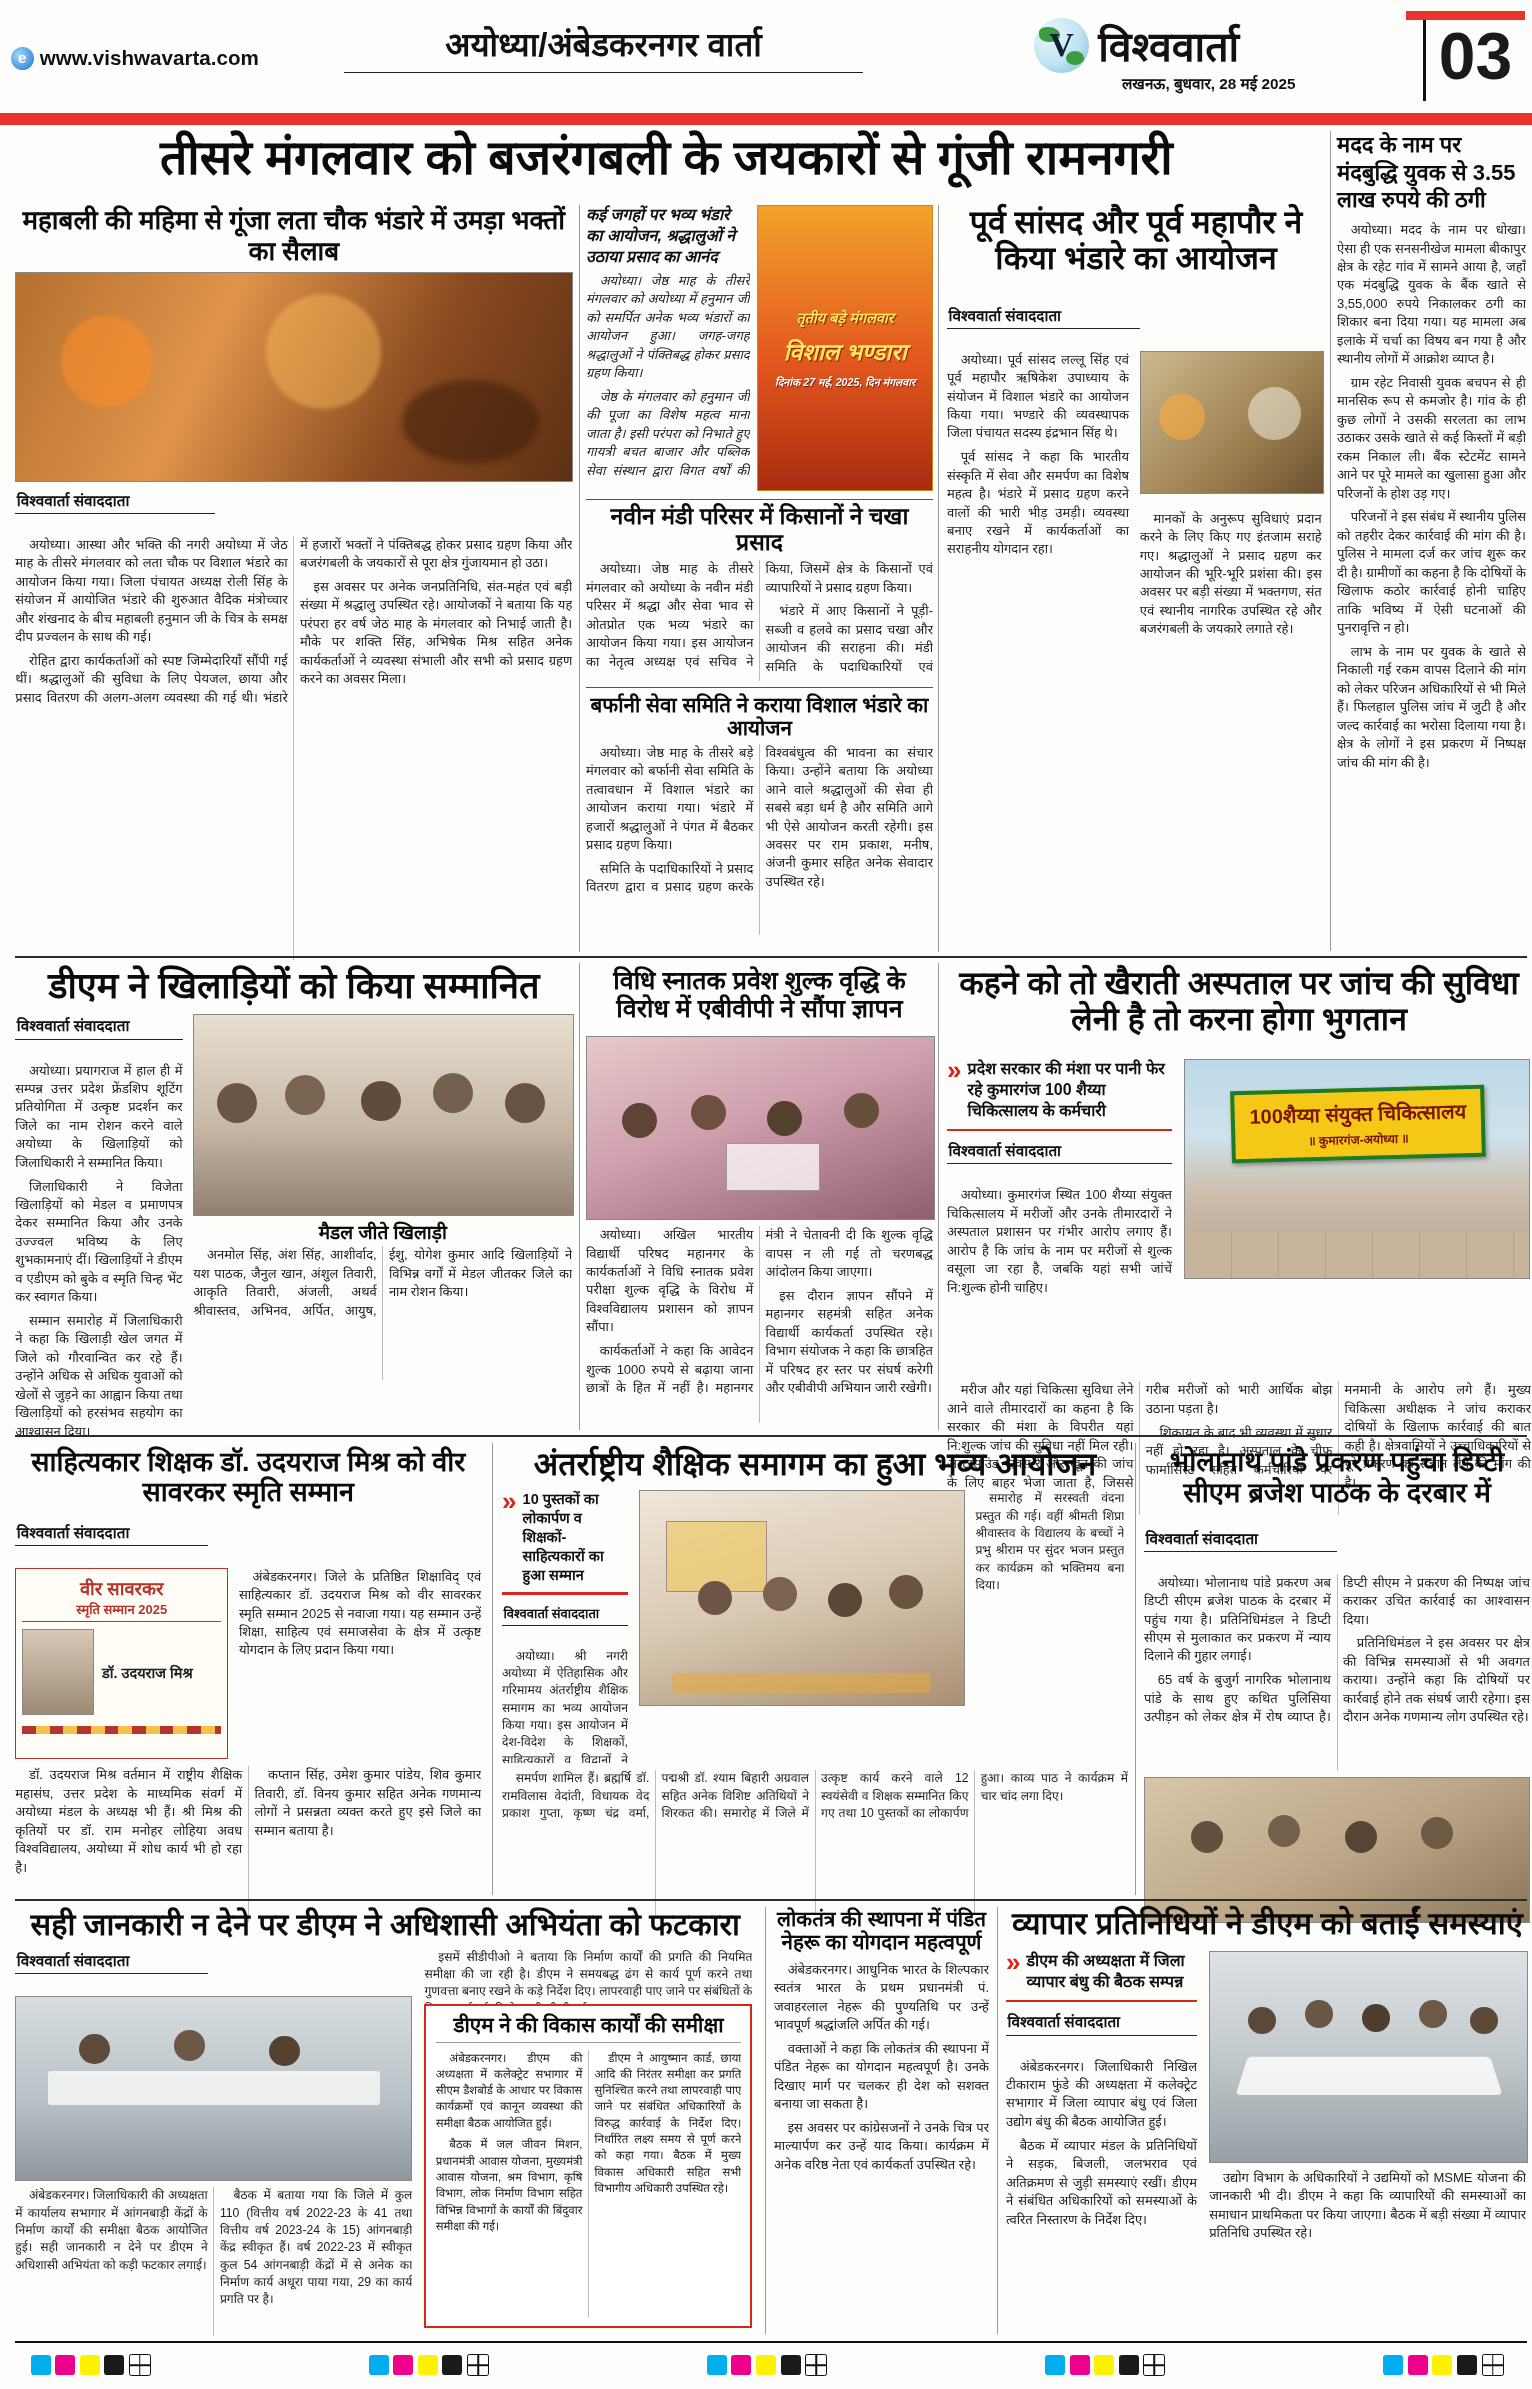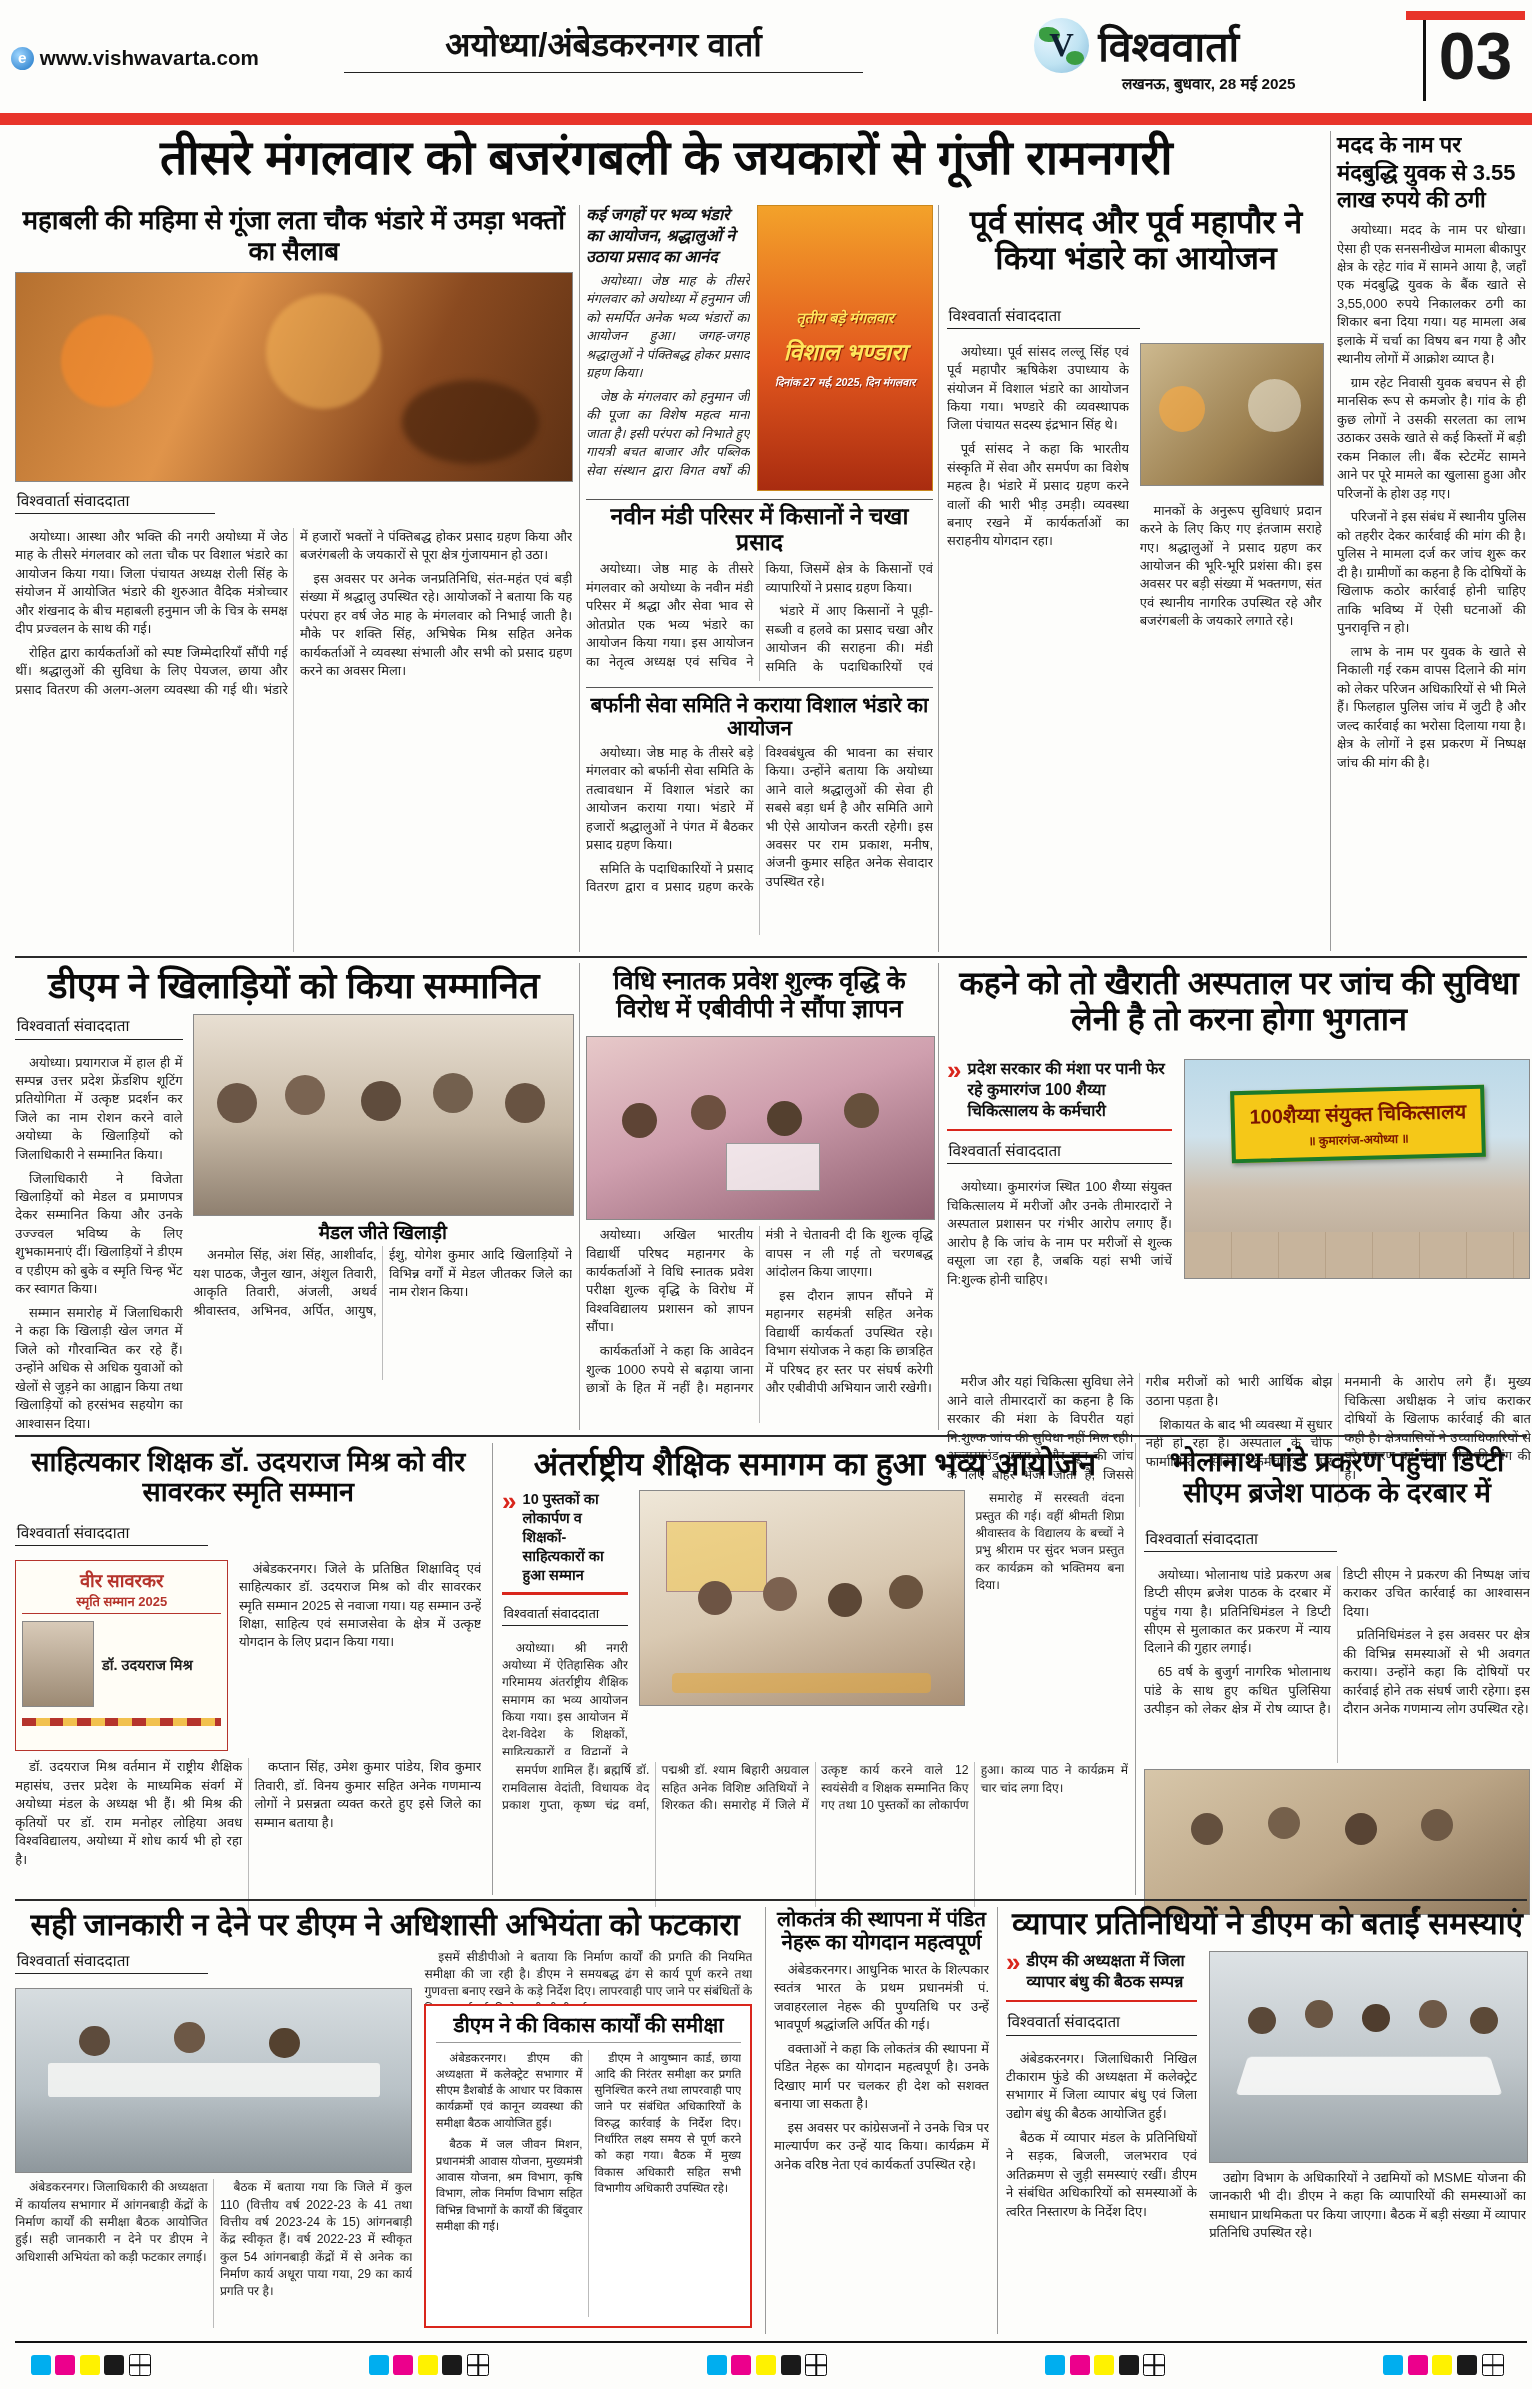--- a/index.html
+++ b/index.html
@@ -7,21 +7,21 @@
         font-family:"Liberation Sans","DejaVu Sans",sans-serif;color:#111;overflow:hidden;}
   .abs{position:absolute;}
   .jc{text-align:justify;}
   .ctr{text-align:center;}
   .hl{font-weight:bold;line-height:1.12;color:#0b0b0b;}
   .body-txt{font-size:13px;line-height:1.42;color:#1c1c1c;}
   .body-txt p{margin:0 0 5.3px 0;text-indent:13.7px;}
   .cols2{column-count:2;column-gap:12.2px;column-rule:0.8px solid #bbb;overflow:hidden;}
   .cols3{column-count:3;column-gap:12.2px;column-rule:0.8px solid #bbb;overflow:hidden;}
   .cols4{column-count:4;column-gap:12.2px;column-rule:0.8px solid #bbb;overflow:hidden;}
-  .byline{font-weight:normal;font-size:15.3px;border-bottom:1.5px solid #222;padding:1.5px 0 3.1px 1.5px;margin-bottom:14px;}
+  .byline{font-weight:bold;font-size:15.3px;border-bottom:1.5px solid #222;padding:1.5px 0 3.1px 1.5px;margin-bottom:22px;}
   .vrule{width:0.8px;background:#9a9a9a;}
   .hrule{height:1.5px;background:#2b2b2b;}
   .photo{position:relative;overflow:hidden;border:0.8px solid #888;}
   .bullet-block{font-weight:bold;font-size:16px;line-height:1.3;display:flex;gap:6.1px;}
   .qmark{color:#d9261c;font-size:26px;line-height:0.9;font-weight:bold;}
   .red-div{height:2.3px;background:#d9261c;margin:7.6px 0;}
   .subhead-sm{font-weight:bold;font-size:16px;line-height:1.3;}
   .headline-rule{border-top:0.8px solid #555;}
   .regmark{width:20px;height:20px;border:1.5px solid #111;border-radius:2.3px;position:relative;background:#fff;}
   .regmark::before{content:"";position:absolute;left:50%;top:0;bottom:0;width:1.5px;background:#111;transform:translateX(-50%);}

